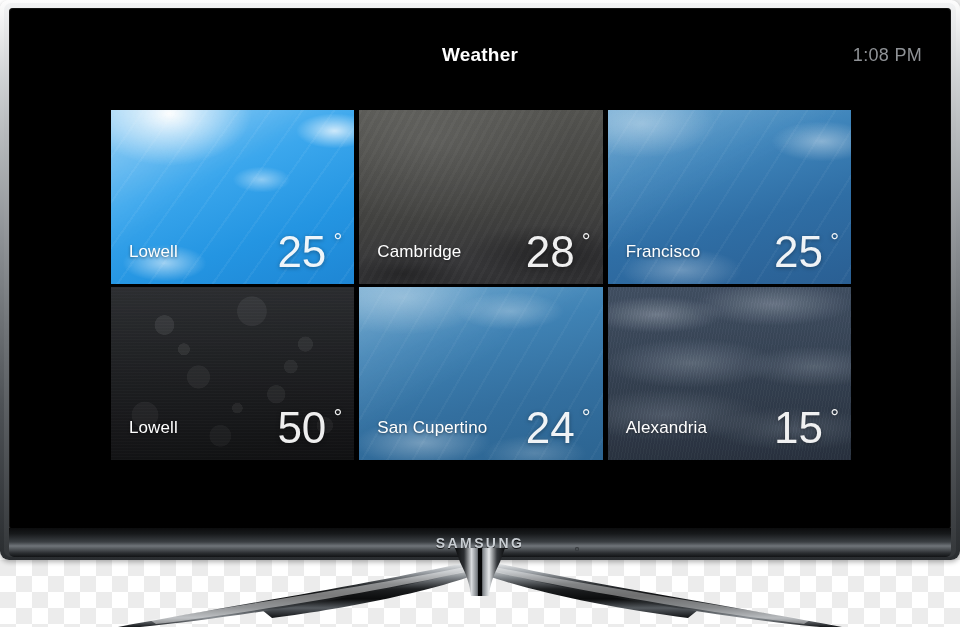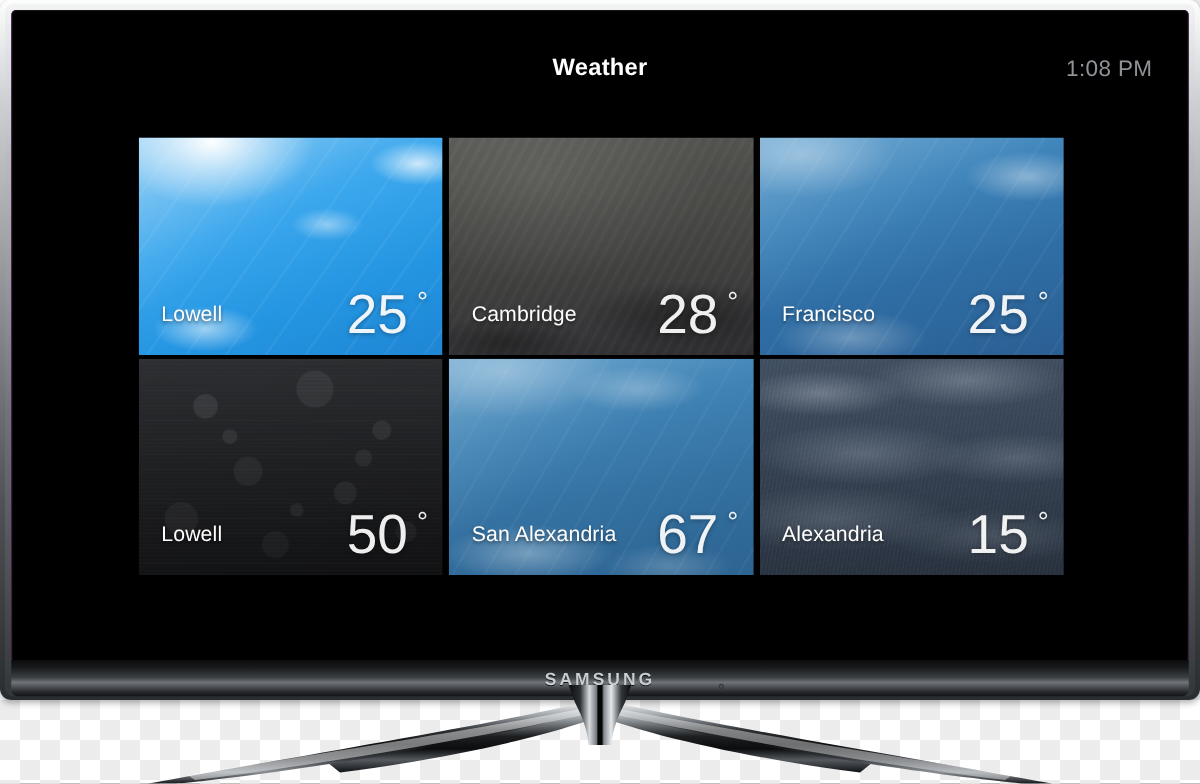--- a/index.html
+++ b/index.html
@@ -47,21 +47,21 @@
   .tv-bezel-inner {
     position: absolute;
     left: 4px; right: 4px; top: 3px; bottom: 3px;
     border-radius: 7px;
     background: linear-gradient(180deg, #f2f3f4 0%, #b9bcbf 22%, #6e7276 60%, #34373a 100%);
   }
   .tv-face {
     position: absolute;
     left: 9px; right: 9px; top: 8px; bottom: 30px;
     border-radius: 4px;
-    background: #a21caf;
+    background: #a3a3a3;
     overflow: hidden;
   }
   
   .tv-face::after {
     content: "";
     position: absolute;
     inset: 0;
     border-radius: 4px;
     box-shadow: inset 0 0 0 1px rgba(255,255,255,0.08);
     pointer-events: none;
@@ -361,22 +361,22 @@
             <div class="tile-art art-rain"></div>
             <div class="tile-label-row">
               <span class="city nowrap">Lowell</span>
               <span class="temp"><span>50</span><span class="deg">°</span></span>
             </div>
           </div>
 
           <div class="tile">
             <div class="tile-art art-sunny-mid"></div>
             <div class="tile-label-row">
-              <span class="city nowrap">San Alexandria</span>
-              <span class="temp"><span>67</span><span class="deg">°</span></span>
+              <span class="city nowrap">San Cupertino</span>
+              <span class="temp"><span>24</span><span class="deg">°</span></span>
             </div>
           </div>
 
           <div class="tile">
             <div class="tile-art art-snow"></div>
             <div class="tile-label-row">
               <span class="city nowrap">Alexandria</span>
               <span class="temp"><span>15</span><span class="deg">°</span></span>
             </div>
           </div>

